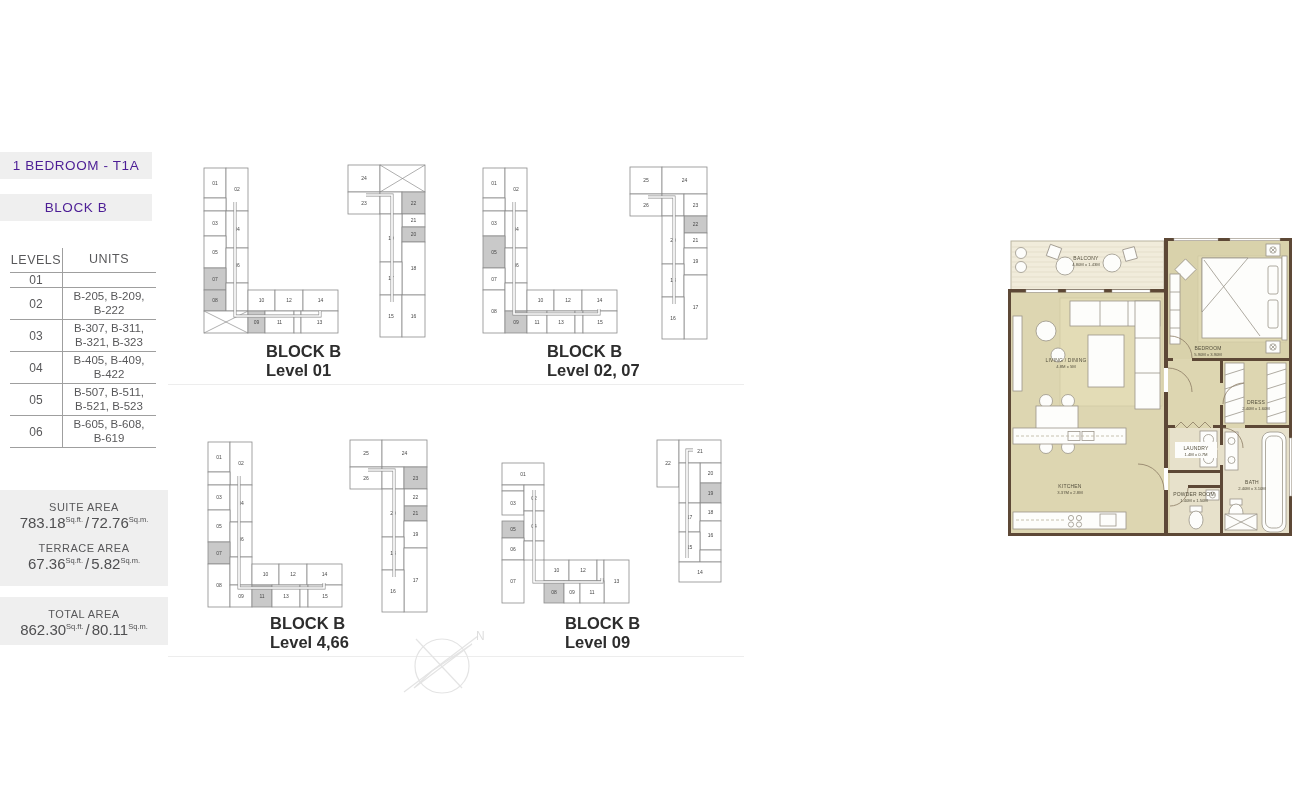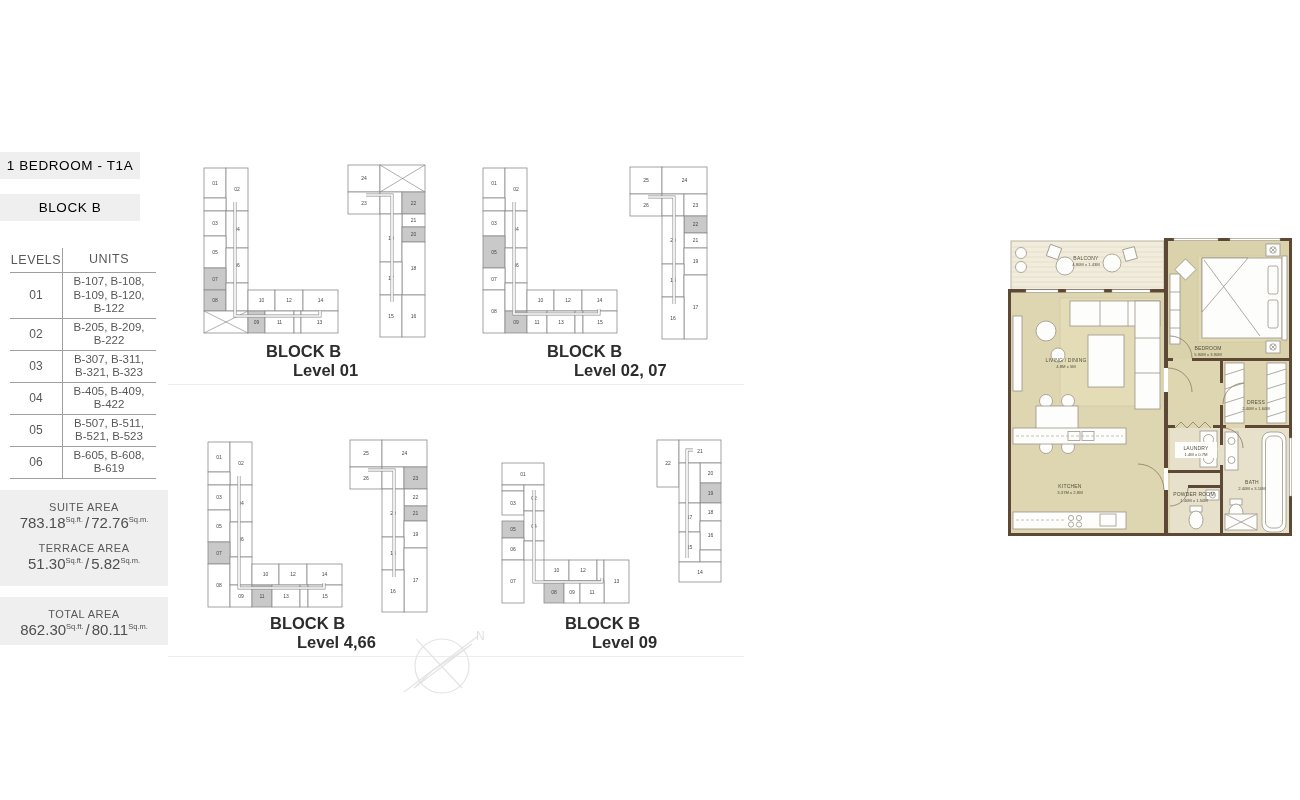--- a/index.html
+++ b/index.html
@@ -2,22 +2,22 @@
 <html><head>
 <meta charset="utf-8">
 <style>
   html,body{margin:0;padding:0;}
   body{
     width:1300px;height:800px;position:relative;background:#ffffff;
     font-family:"Liberation Sans","DejaVu Sans",sans-serif;color:#58585a;
     overflow:hidden;
   }
   
-  .hdr-box{position:absolute;left:0;width:140px;background:#efefef;text-align:center;
-    font-size:13.5px;letter-spacing:.6px;color:#000000;padding:6px 0;}
+  .hdr-box{position:absolute;left:0;width:152px;background:#efefef;text-align:center;
+    font-size:13.5px;letter-spacing:.6px;color:#4c1d95;padding:6px 0;}
   #hdr-unit-type{top:152px;}
   #hdr-block{top:194px;}
   .levels-table{position:absolute;left:10px;top:248px;width:146px;}
   .levels-table .vline{position:absolute;left:52px;top:0;bottom:0;width:1px;background:#9f9f9f;}
   .trow{display:flex;border-bottom:1px solid #9f9f9f;align-items:center;}
   .thead .tc1,.thead .tc2{font-size:12.5px;letter-spacing:.5px;padding:5px 0;}
   .tc1{width:52px;text-align:center;font-size:12px;}
   .tc2{flex:1;text-align:center;font-size:11.5px;line-height:13.5px;padding:2px 0;white-space:pre-line;}
   .area-box{position:absolute;left:0;width:168px;background:#efefef;text-align:center;color:#58585a;}
   #area-box-1{top:490px;height:96px;}
@@ -26,21 +26,21 @@
   .area-val{font-size:15px;margin-top:1px;color:#4f4f51;}
   .area-val sup{font-size:7.5px;}
   .area-val .sep{padding:0 2px;}
   
   .diagram{position:absolute;}
   #diagram-0{left:200px;top:153px;}
   #diagram-1{left:479px;top:153px;}
   #diagram-2{left:204px;top:427px;}
   #diagram-3{left:497px;top:427px;}
   .caption{position:absolute;font-size:16.5px;line-height:19px;font-weight:600;color:#2d2d2d;}
-  .caption .cap2{font-weight:600;margin-left:27px;}
+  .caption .cap2{font-weight:600;}
   #caption-0{left:266px;top:342px;}
   #caption-1{left:547px;top:342px;}
   #caption-2{left:270px;top:614px;}
   #caption-3{left:565px;top:614px;}
   .faint-rule{position:absolute;left:168px;width:576px;height:1px;background:#ededed;}
   #rule-1{top:384px;}
   #rule-2{top:656px;}
   
   #compass{position:absolute;left:396px;top:624px;}
   
@@ -55,23 +55,20 @@
 
 <div class="levels-table">
   <div class="vline"></div>
   <div class="trow thead">
     <div class="tc1">LEVELS</div>
     <div class="tc2">UNITS</div>
   </div>
   <div>
       <div class="trow">
         <div class="tc1">01</div>
-        <div class="tc2">B-107, B-108,
-B-109, B-120,
-B-122</div>
       </div>
       <div class="trow">
         <div class="tc1">02</div>
         <div class="tc2">B-205, B-209,
 B-222</div>
       </div>
       <div class="trow">
         <div class="tc1">03</div>
         <div class="tc2">B-307, B-311,
 B-321, B-323</div>
@@ -94,21 +91,21 @@
     </div>
 </div>
 
 <div class="area-box" id="area-box-1">
   <div class="area-label">SUITE AREA</div>
   <div class="area-val">
     <span>783.18</span><sup>Sq.ft.</sup><span class="sep">/</span><span>72.76</span><sup>Sq.m.</sup>
   </div>
   <div class="area-label">TERRACE AREA</div>
   <div class="area-val">
-    <span>51.30</span><sup>Sq.ft.</sup><span class="sep">/</span><span>5.82</span><sup>Sq.m.</sup>
+    <span>67.36</span><sup>Sq.ft.</sup><span class="sep">/</span><span>5.82</span><sup>Sq.m.</sup>
   </div>
 </div>
 
 <div class="area-box" id="area-box-2">
   <div class="area-label">TOTAL AREA</div>
   <div class="area-val">
     <span>862.30</span><sup>Sq.ft.</sup><span class="sep">/</span><span>80.11</span><sup>Sq.m.</sup>
   </div>
 </div>
 

